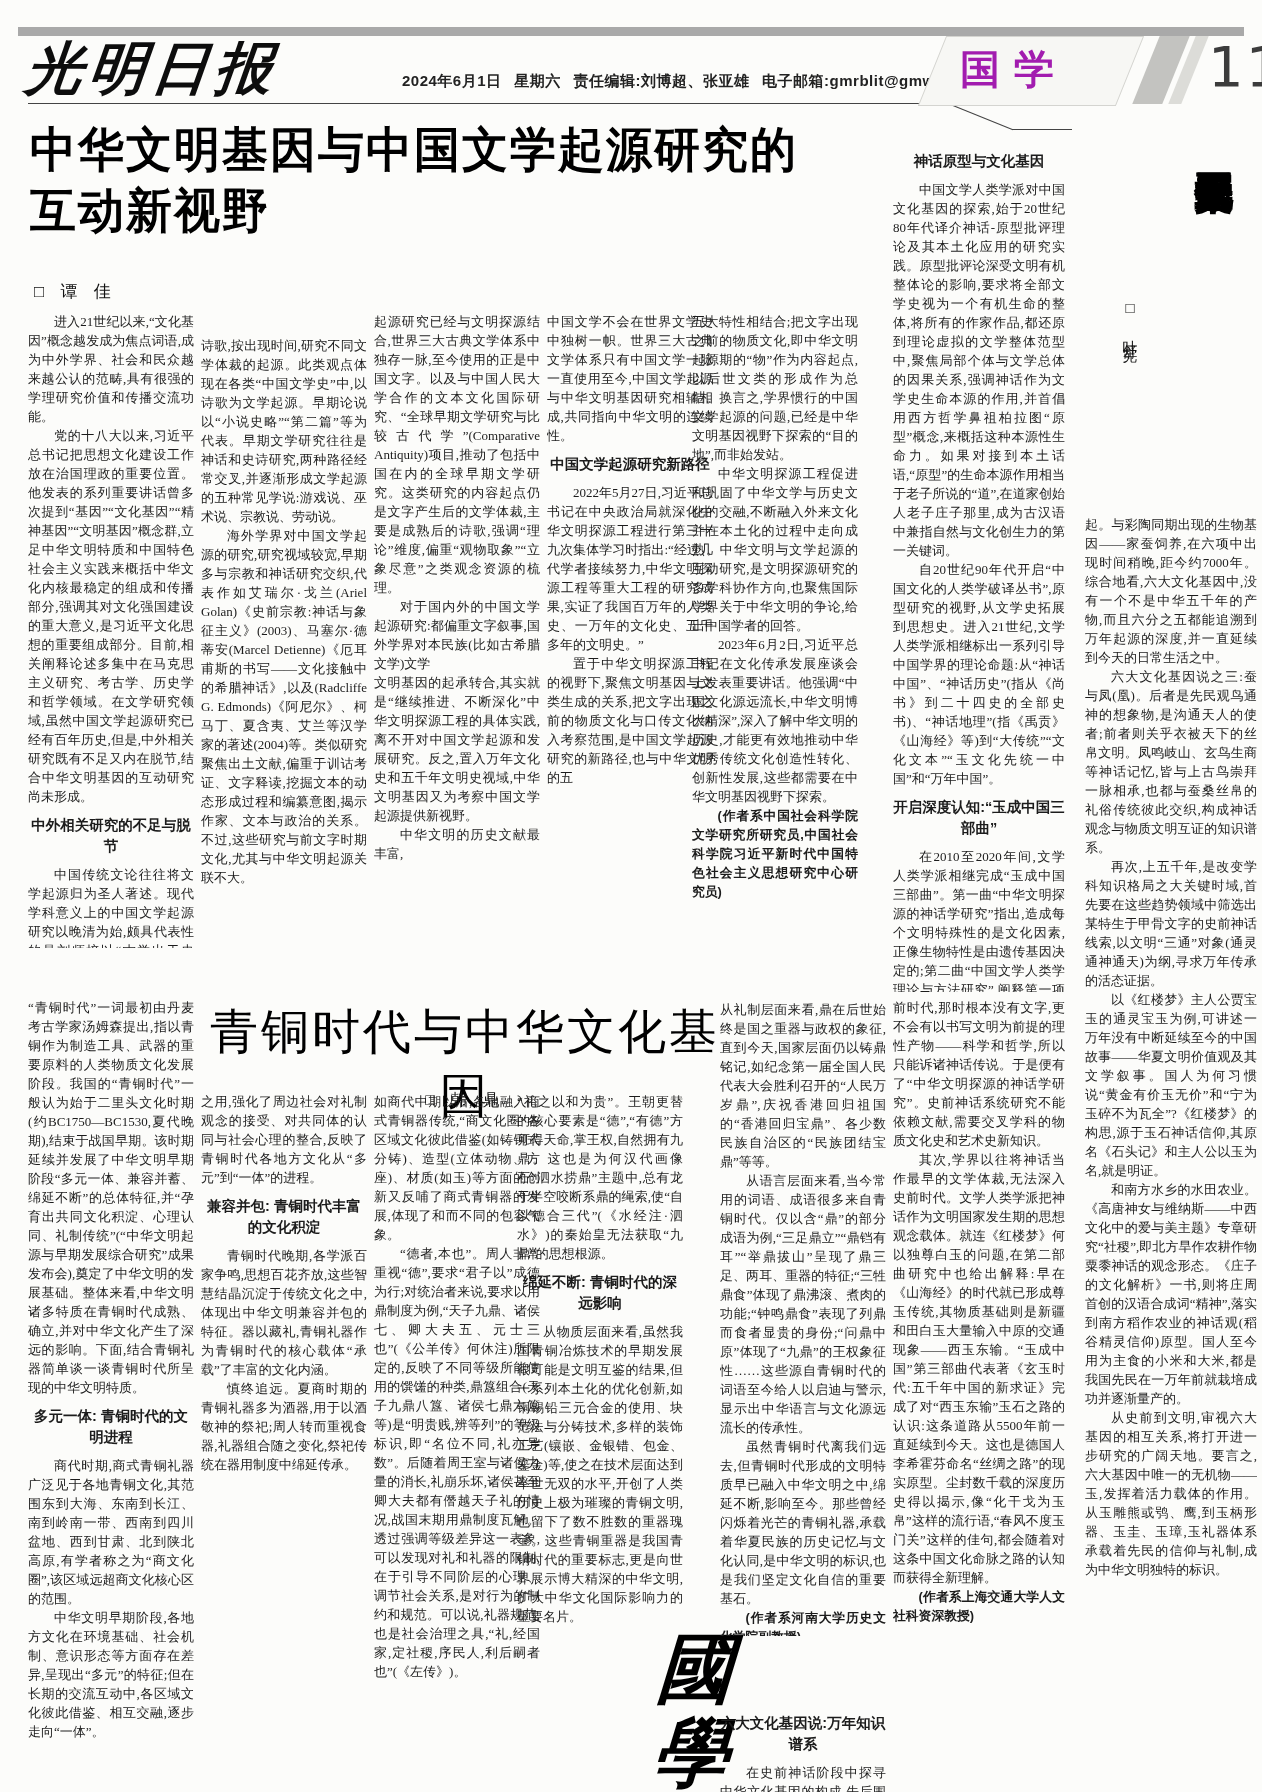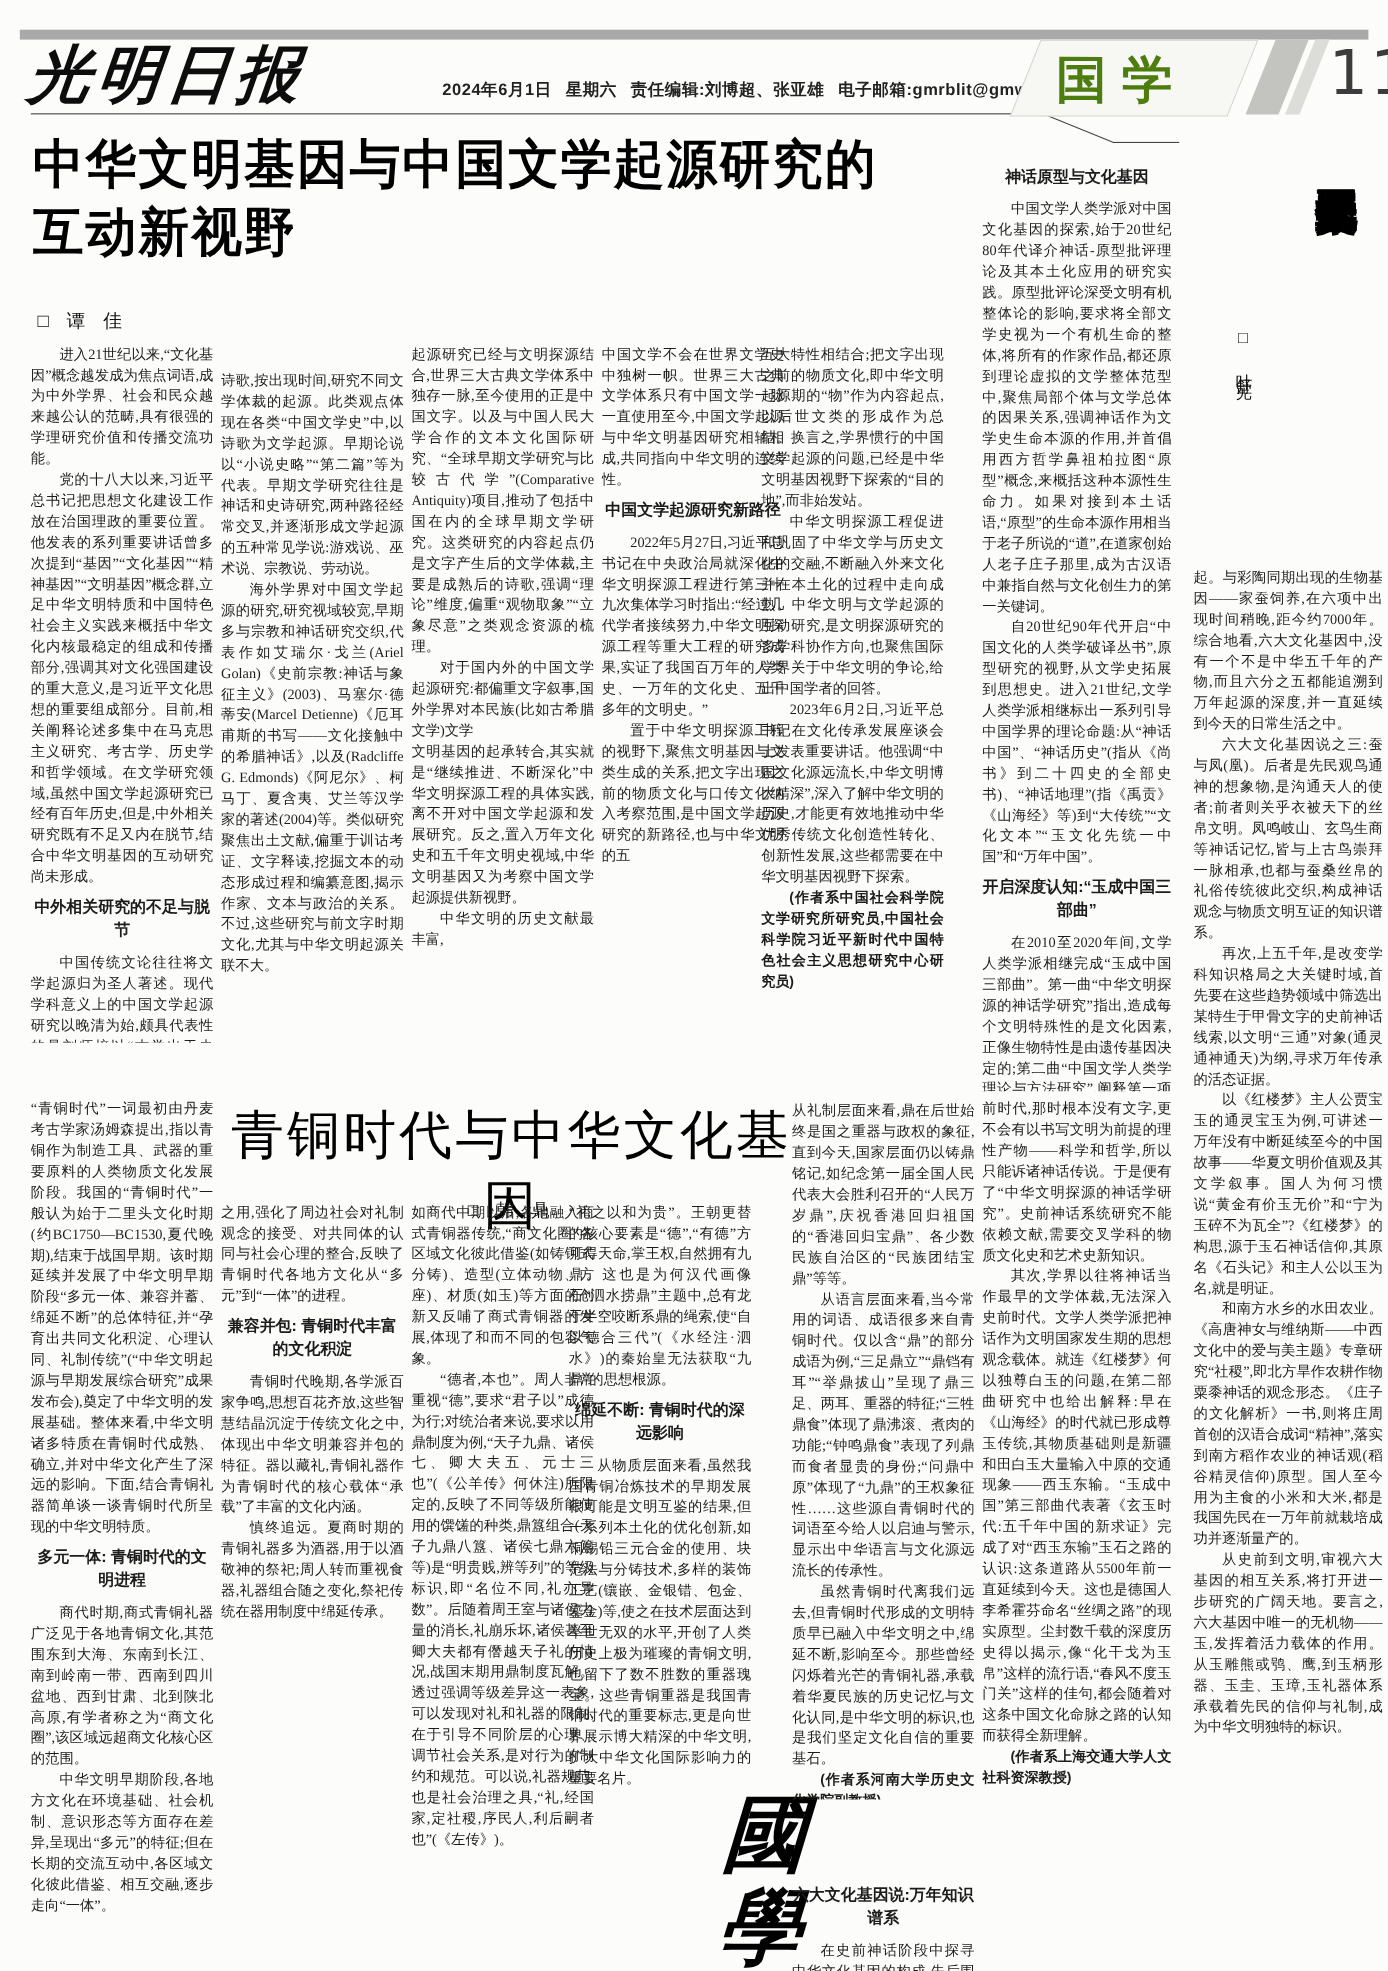--- a/index.html
+++ b/index.html
@@ -13,21 +13,21 @@
             font-family:"Liberation Sans",sans-serif;letter-spacing:.5px;word-spacing:8px;}
   .headrule{position:absolute;left:28px;top:103px;width:922px;height:1px;background:#444;}
   .headrule-diag{position:absolute;left:948px;top:103px;width:70px;height:1px;background:#444;
                  transform:rotate(22deg);transform-origin:left center;}
   .headrule-diag2{position:absolute;left:1012px;top:129px;width:60px;height:1px;background:#444;}
   .badge-wrap{position:absolute;left:920px;top:36px;width:340px;height:70px;}
   .badge-par{position:absolute;left:12px;top:0;width:196px;height:68px;background:#f7f7f4;
              border:1px solid #d4d4d0;transform:skewX(-22deg);}
   .badge-stripe1{position:absolute;left:226px;top:0;width:30px;height:68px;background:#c3c3c0;transform:skewX(-22deg);}
   .badge-stripe2{position:absolute;left:262px;top:0;width:13px;height:68px;background:#dcdcd8;transform:skewX(-22deg);}
-  .badge-label{position:absolute;left:40px;top:6px;font-size:46px;font-weight:900;color:#4d7c0f;
+  .badge-label{position:absolute;left:40px;top:6px;font-size:40px;font-weight:900;color:#a21caf;
                letter-spacing:14px;font-family:"Liberation Serif",serif;}
   .page-num{position:absolute;left:288px;top:-2px;font-size:56px;color:#3c3c3c;
             font-family:"DejaVu Sans",sans-serif;font-weight:400;letter-spacing:2px;}
   
   .a1-headline{position:absolute;left:30px;top:120px;width:850px;font-size:46px;line-height:1.28;
                font-weight:900;letter-spacing:2px;color:#000;transform:scaleY(1.04);transform-origin:top left;}
   .a1-byline{position:absolute;left:34px;top:280px;font-size:17px;letter-spacing:6px;color:#111;}
   .bz-headline{position:absolute;left:205px;top:1000px;width:520px;text-align:center;
                font-size:48px;font-weight:400;letter-spacing:3px;color:#000;}
   .bz-byline{position:absolute;left:205px;top:1058px;width:520px;text-align:center;

